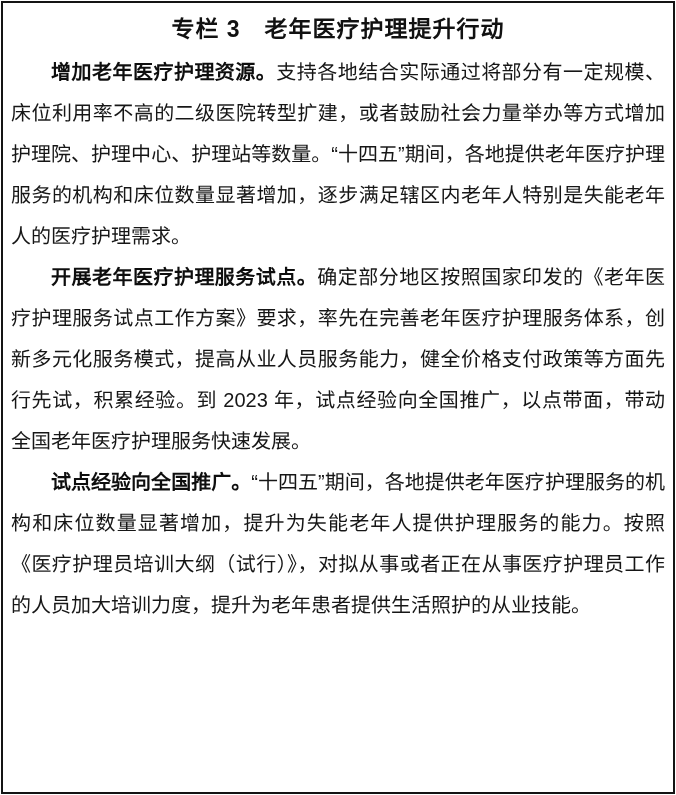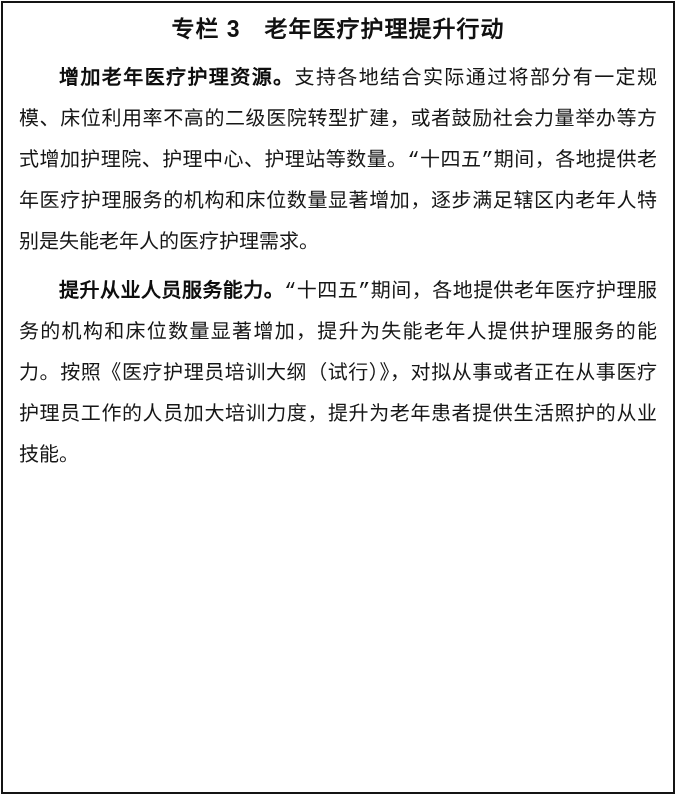--- a/index.html
+++ b/index.html
@@ -27,46 +27,49 @@
     font-family: "Liberation Sans", "DejaVu Sans", sans-serif;
     font-weight: bold;
     font-size: 23px;
     line-height: 42px;
     color: #111111;
     text-align: center;
     letter-spacing: 1px;
     margin: 0 0 2px 0;
   }
   .para {
-    font-family: Liberation Mono, monospace;
+    font-family: Liberation Sans, sans-serif;
     font-size: 20px;
     line-height: 41px;
     color: #161616;
     text-align: justify;
     text-justify: inter-ideograph;
     text-indent: 2em;
-    margin: 8px;
+    margin: 0;
   }
   .para .lead {
     font-weight: bold;
     color: #0e0e0e;
   }
 </style>
 </head>
 <body>
 
 <div class="page">
   <div class="panel">
 
     <h1 class="panel-title">专栏 3　老年医疗护理提升行动</h1>
 
     <p class="para">
       <span class="lead">增加老年医疗护理资源。</span><span>支持各地结合实际通过将部分有一定规模、床位利用率不高的二级医院转型扩建，或者鼓励社会力量举办等方式增加护理院、护理中心、护理站等数量。“十四五”期间，各地提供老年医疗护理服务的机构和床位数量显著增加，逐步满足辖区内老年人特别是失能老年人的医疗护理需求。</span>
     </p>
 
+    <p class="para">
+      <span class="lead">开展老年医疗护理服务试点。</span><span>确定部分地区按照国家印发的《老年医疗护理服务试点工作方案》要求，率先在完善老年医疗护理服务体系，创新多元化服务模式，提高从业人员服务能力，健全价格支付政策等方面先行先试，积累经验。到 2023 年，试点经验向全国推广，以点带面，带动全国老年医疗护理服务快速发展。</span>
+    </p>
 
     <p class="para">
-      <span class="lead">提升从业人员服务能力。</span><span>“十四五”期间，各地提供老年医疗护理服务的机构和床位数量显著增加，提升为失能老年人提供护理服务的能力。按照《医疗护理员培训大纲（试行）》，对拟从事或者正在从事医疗护理员工作的人员加大培训力度，提升为老年患者提供生活照护的从业技能。</span>
+      <span class="lead">试点经验向全国推广。</span><span>“十四五”期间，各地提供老年医疗护理服务的机构和床位数量显著增加，提升为失能老年人提供护理服务的能力。按照《医疗护理员培训大纲（试行）》，对拟从事或者正在从事医疗护理员工作的人员加大培训力度，提升为老年患者提供生活照护的从业技能。</span>
     </p>
 
 
   </div>
 </div>
 
 </body></html>

